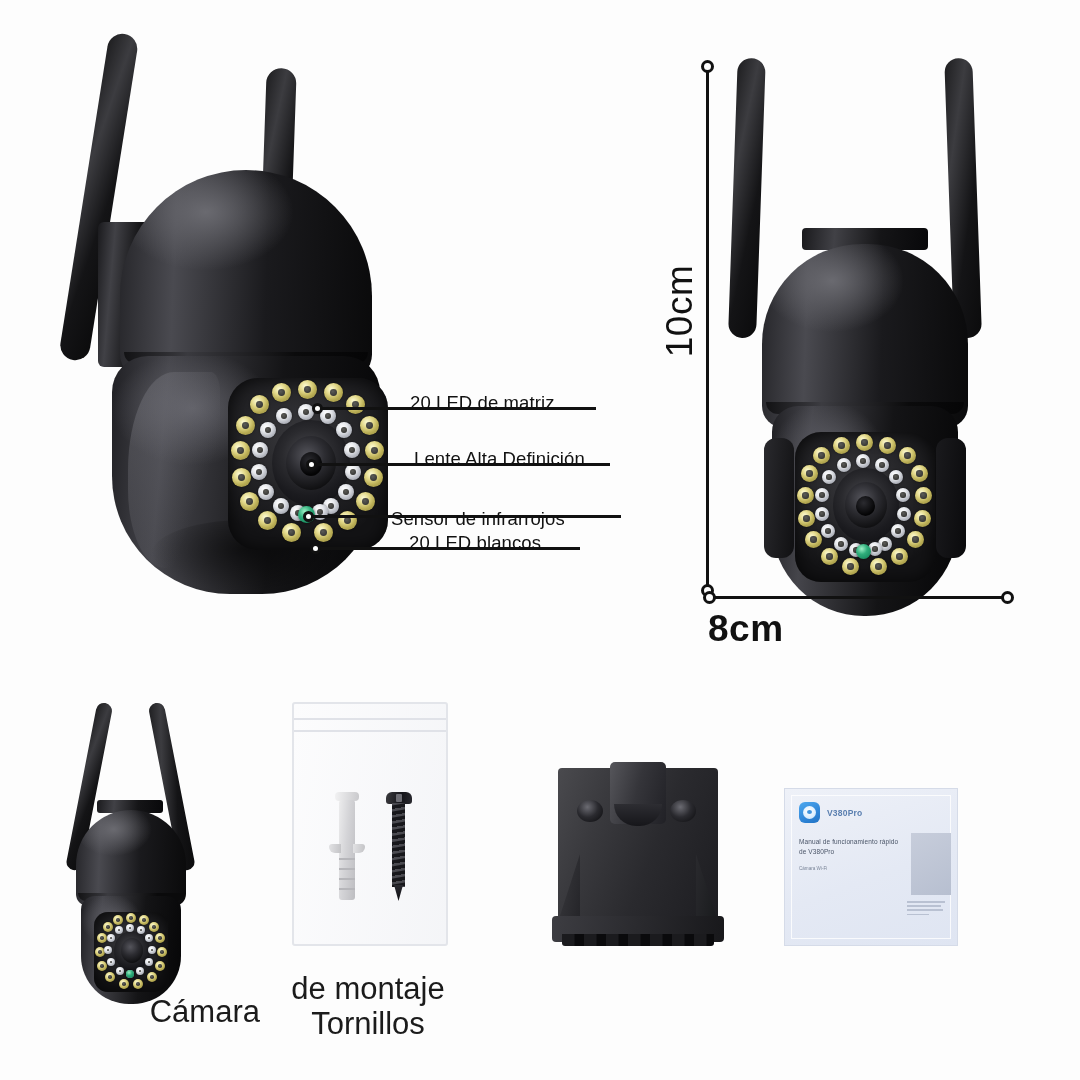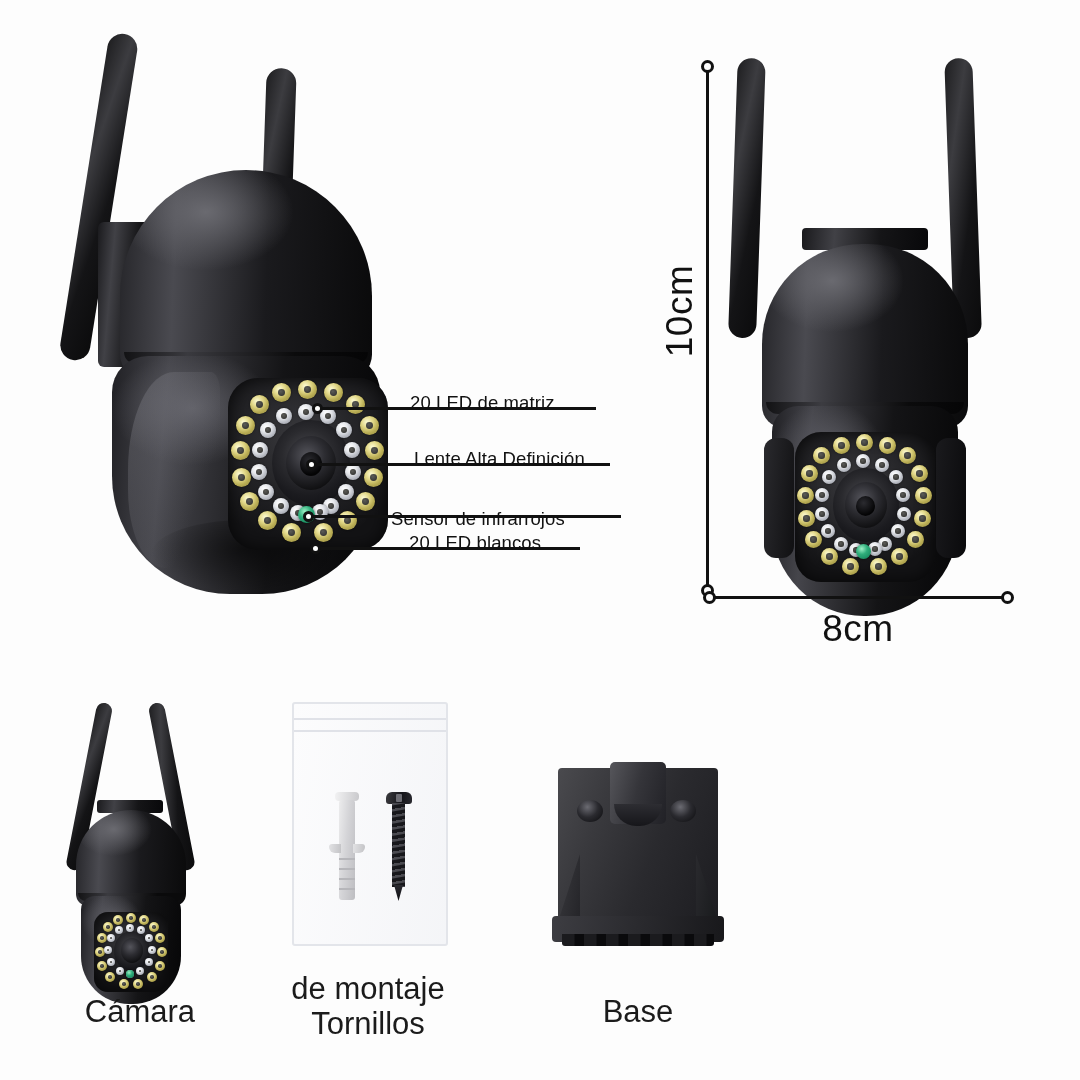--- a/index.html
+++ b/index.html
@@ -268,21 +268,21 @@
   </div>
 
   <div class="dim-line-v" style="left:706px;top:66px;height:525px;"></div>
   <div class="dim-cap" style="left:701px;top:60px;"></div>
   <div class="dim-cap" style="left:701px;top:584px;"></div>
   <div class="dim-label vert" style="left:620px;top:290px;width:120px;text-align:center;">10cm</div>
 
   <div class="dim-line-h" style="left:708px;top:596px;width:300px;"></div>
   <div class="dim-cap" style="left:703px;top:591px;"></div>
   <div class="dim-cap" style="left:1001px;top:591px;"></div>
-  <div class="dim-label" style="left:708px;top:608px;width:300px;text-align:center;">8cm</div>
+  <div class="dim-label" style="left:708px;top:608px;width:300px;text-align:left;font-weight:bold;">8cm</div>
 
   <div class="abs" style="left:40px;top:690px;width:200px;height:270px;">
     <div class="antenna" style="left:25px;top:10px;width:16px;height:170px;transform:rotate(11deg);transform-origin:50% 100%;"></div>
     <div class="antenna" style="left:140px;top:10px;width:16px;height:170px;transform:rotate(-11deg);transform-origin:50% 100%;"></div>
     <div class="neck" style="left:57px;top:110px;width:66px;height:13px;border-radius:3px;"></div>
     <div class="dome" style="left:36px;top:120px;width:110px;height:96px;border-radius:55px 55px 12px 12px;"></div>
     <div class="abs" style="left:38px;top:203px;width:106px;height:8px;border-radius:0 0 12px 12px;
                 background:linear-gradient(92deg,#131315,#3b3b40 28%,#0a0a0b 75%);"></div>
     <div class="ball" style="left:41px;top:206px;width:100px;height:108px;border-radius:14px 14px 48px 48px;"></div>
     <div class="facepanel" style="left:54px;top:222px;width:74px;height:80px;border-radius:14px;"></div>
@@ -312,21 +312,21 @@
       <div class="led white" style="left:10px;top:34px;width:8px;height:8px;"></div>
       <div class="led white" style="left:54px;top:34px;width:8px;height:8px;"></div>
       <div class="led white" style="left:13px;top:46px;width:8px;height:8px;"></div>
       <div class="led white" style="left:51px;top:46px;width:8px;height:8px;"></div>
       <div class="led white" style="left:22px;top:55px;width:8px;height:8px;"></div>
       <div class="led white" style="left:42px;top:55px;width:8px;height:8px;"></div>
       <div class="led white" style="left:32px;top:58px;width:8px;height:8px;"></div>
       <div class="led green" style="left:32px;top:58px;width:8px;height:8px;"></div>
     </div>
   </div>
-  <div class="item-label" style="left:20px;top:995px;width:240px;">
+  <div class="item-label" style="left:20px;top:995px;width:240px;text-align:right;">
     <span>Cámara</span>
   </div>
 
   <div class="bag" style="left:292px;top:702px;width:152px;height:240px;">
     <div class="bag-zip" style="top:14px;"></div>
     <div class="bag-zip" style="top:26px;"></div>
 
     <div class="anchor" style="left:40px;top:88px;width:26px;height:108px;">
       <div class="abs" style="left:1px;top:0;width:24px;height:9px;border-radius:4px;
            background:linear-gradient(95deg,#f2f2f3,#c9c9cc);"></div>
@@ -376,18 +376,35 @@
                 background:radial-gradient(ellipse at 40% 32%,#6b6b72 0%,#2a2a2f 48%,#0a0a0c 100%);"></div>
     <div class="abs" style="left:122px;top:42px;width:26px;height:22px;border-radius:50%;
                 background:radial-gradient(ellipse at 40% 32%,#6b6b72 0%,#2a2a2f 48%,#0a0a0c 100%);"></div>
 
     <div class="abs" style="left:4px;top:158px;width:172px;height:26px;border-radius:4px;
                 background:linear-gradient(100deg,#3d3d42,#2a2a2e 50%,#18181b 100%);"></div>
     <div class="abs" style="left:14px;top:176px;width:152px;height:12px;
                 background:repeating-linear-gradient(90deg,#1b1b1e 0px,#1b1b1e 12px,#0a0a0c 13px,#0a0a0c 22px);
                 border-radius:0 0 3px 3px;"></div>
   </div>
-  <div class="item-label" style="left:518px;top:995px;width:240px;">
-    <span>Base</span>
-  </div>
-
+
+  <div class="manual" style="left:784px;top:788px;width:172px;height:156px;">
+    <div class="manual-inner"></div>
+
+    <div class="app-icon" style="left:14px;top:13px;width:21px;height:21px;">
+      <div class="glyph"></div>
+    </div>
+    <div class="ml-brand" style="left:42px;top:19px;">V380Pro</div>
+
+    <div class="ml-title" style="left:14px;top:48px;width:104px;">Manual de funcionamiento rápido de V380Pro</div>
+    <div class="ml-sub" style="left:14px;top:76px;width:104px;">Cámara Wi-Fi</div>
+
+    <div class="ml-block" style="left:126px;top:44px;width:40px;height:62px;"></div>
+
+    <div class="ml-rules" style="left:122px;top:112px;width:40px;">
+      <div class="ml-rule" style="width:38px;"></div>
+      <div class="ml-rule" style="width:34px;"></div>
+      <div class="ml-rule" style="width:36px;"></div>
+      <div class="ml-rule" style="width:22px;"></div>
+    </div>
+  </div>
 
 </div>
 
 </body></html>

